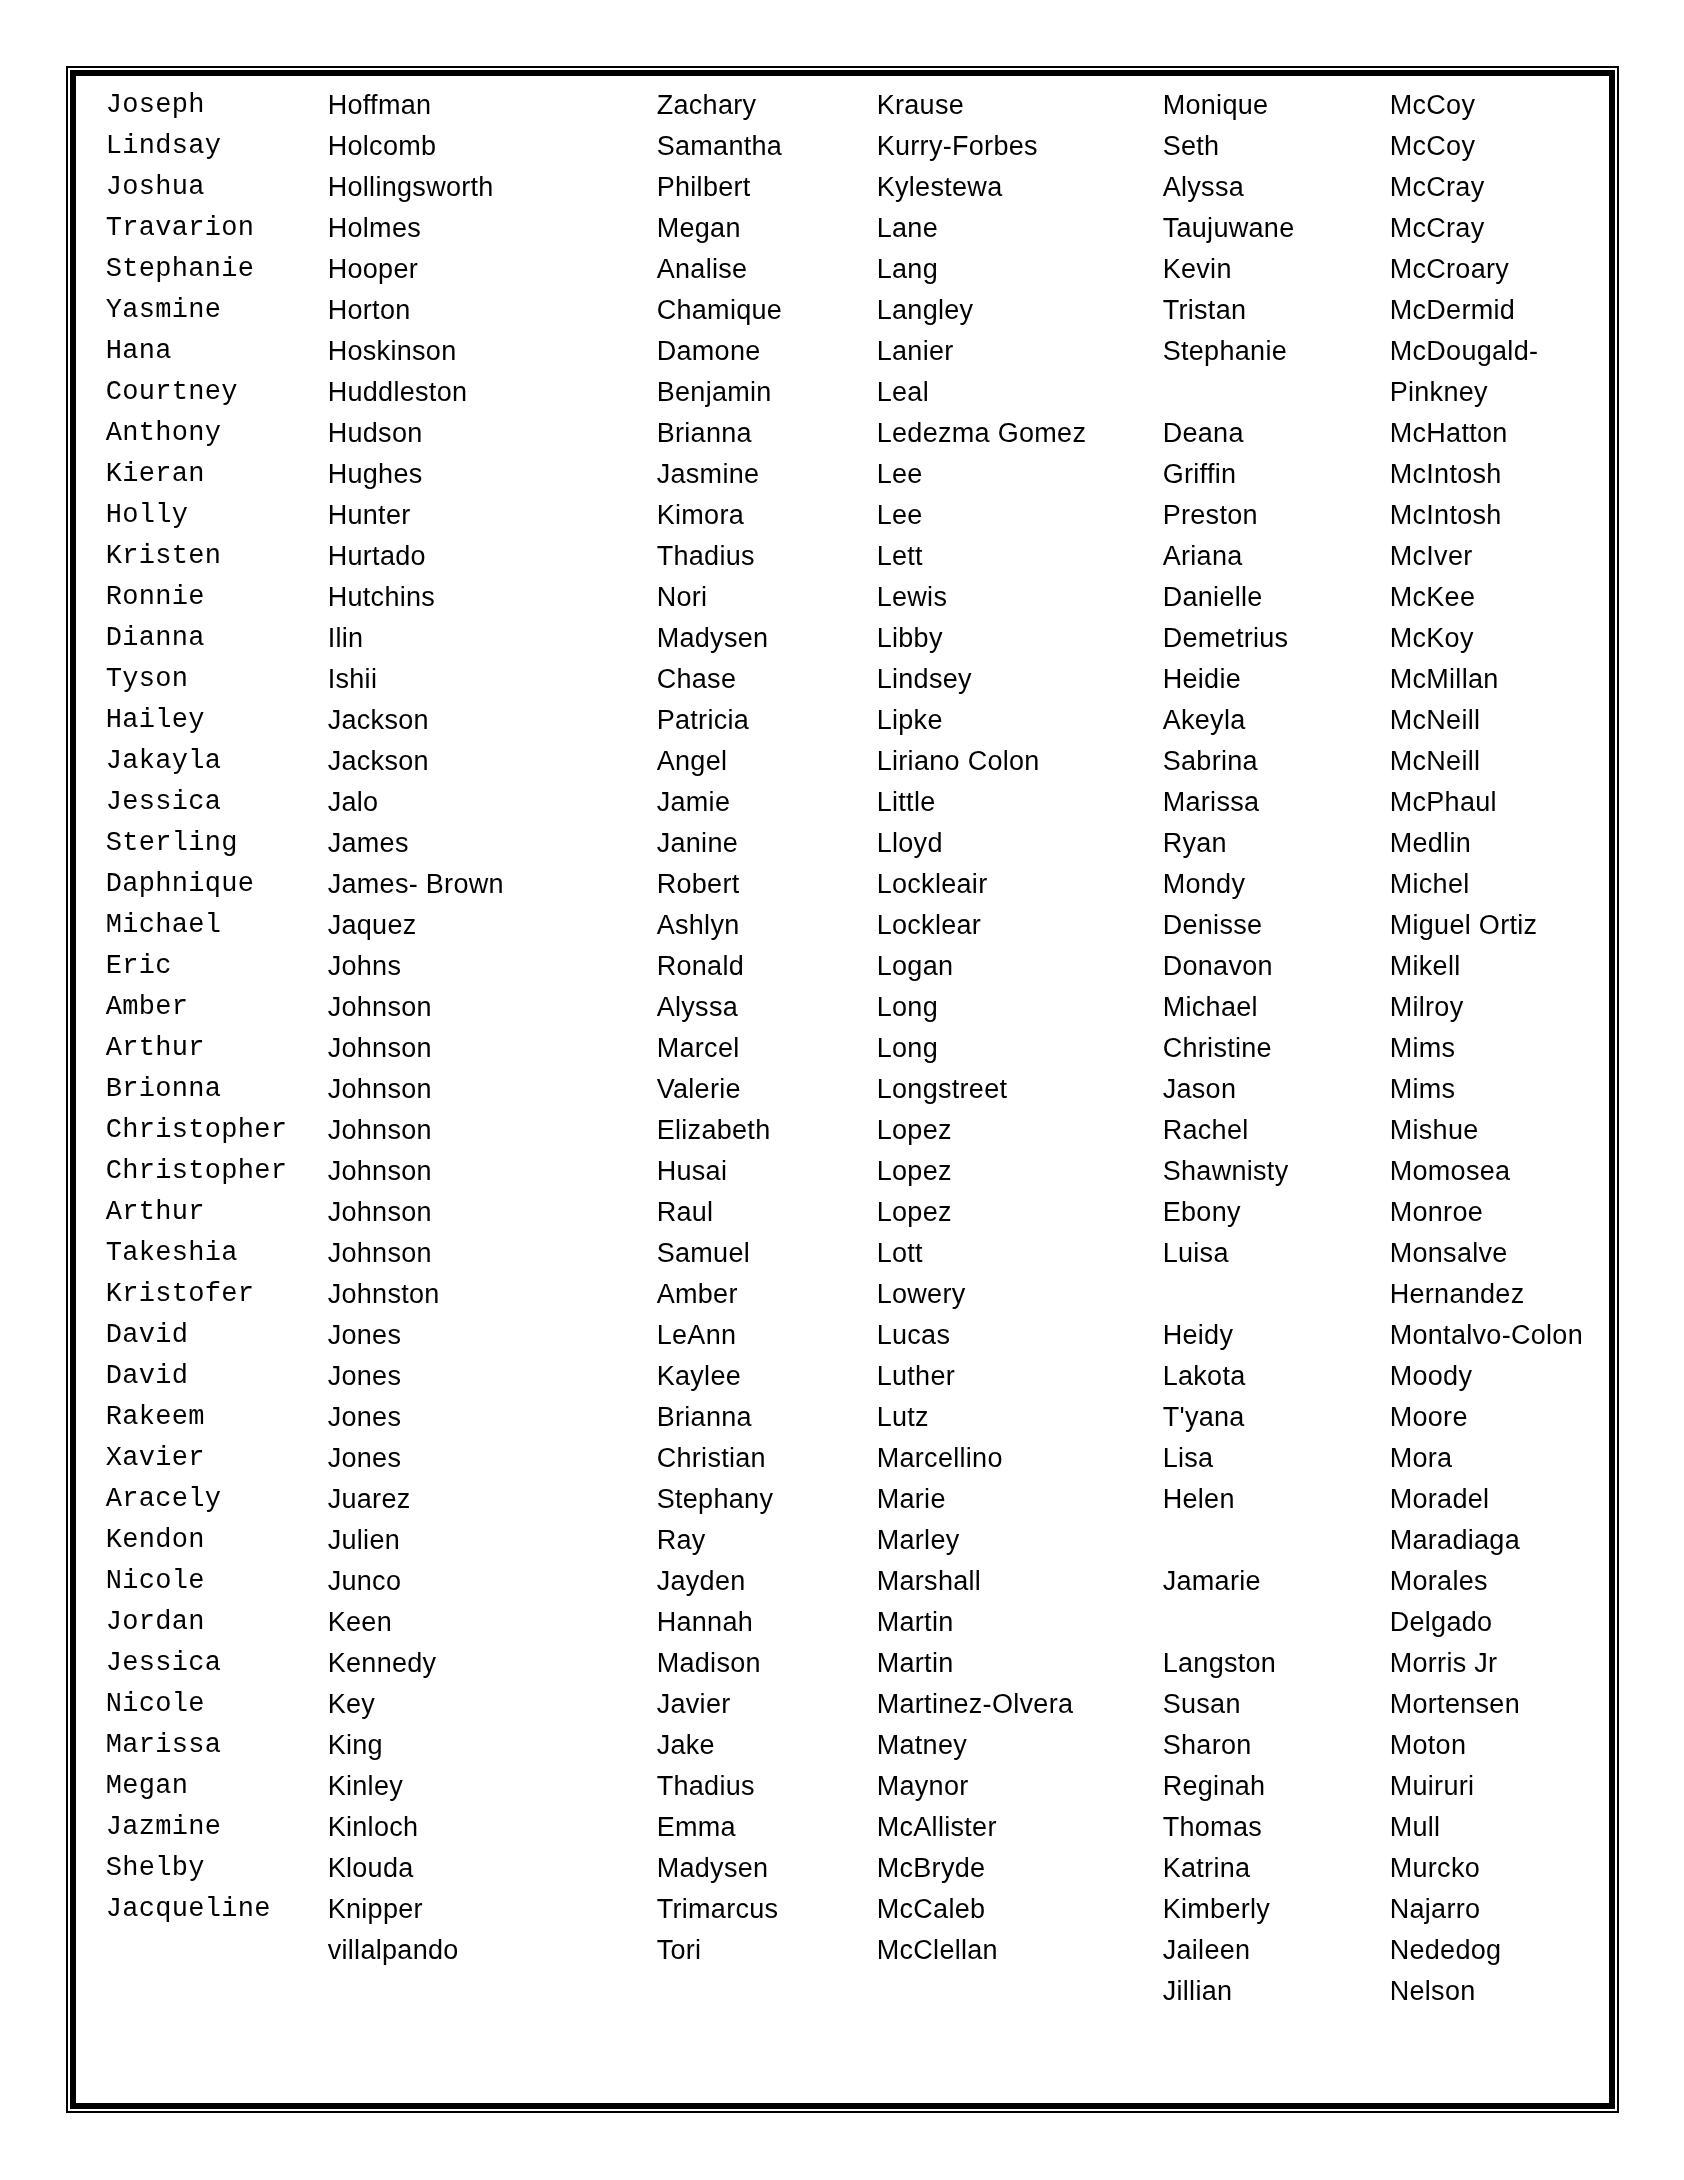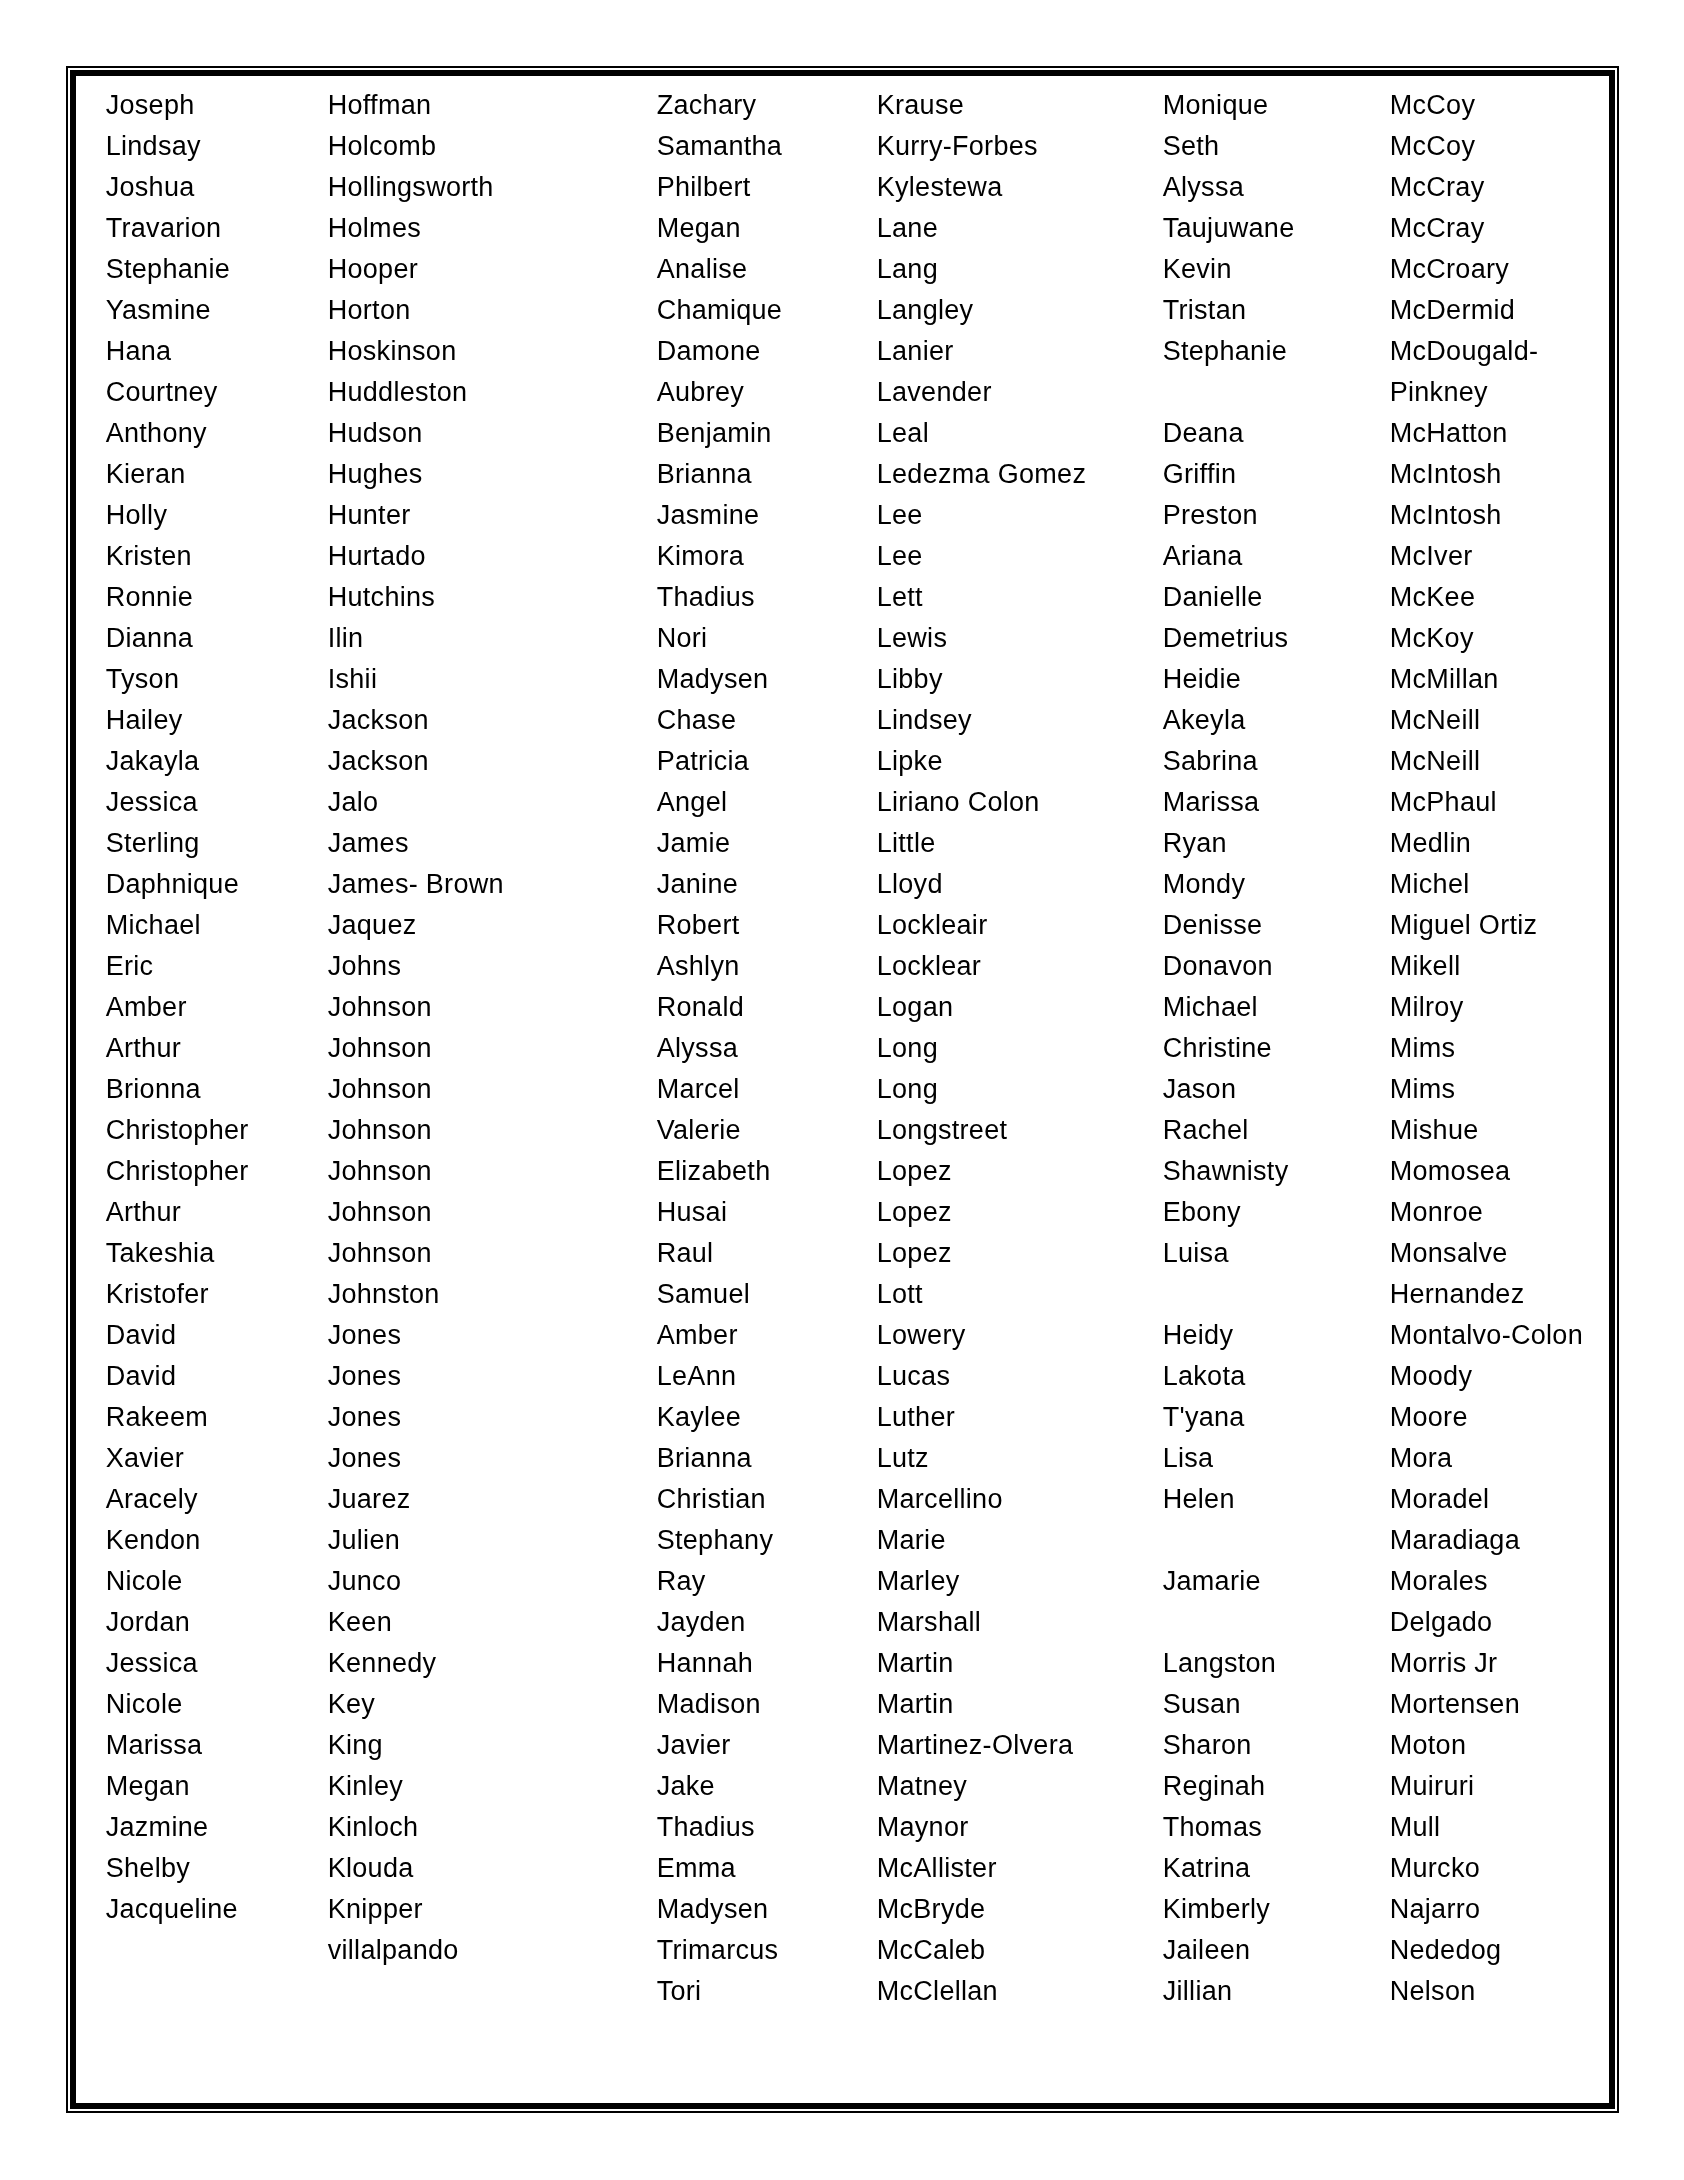--- a/index.html
+++ b/index.html
@@ -53,21 +53,21 @@
   .pair-2 { left: 561px;  width: 520px; }
   .pair-3 { left: 1087px; width: 443px; }
   .row {
     display: flex;
     height: 41px;
     line-height: 41px;
     font-size: 27px;
     letter-spacing: 0.3px;
     white-space: nowrap;
   }
-  .pair-1 .fn { width: 222px; flex: none; }
+  .pair-1 .fn { width: 222px; flex: none; font-family: Liberation Mono, monospace; }
   .pair-2 .fn { width: 220px; flex: none; margin-left: 20px; }
   .pair-3 .fn { width: 227px; flex: none; }
   .ln { flex: none; white-space: nowrap; }
 </style>
 </head>
 <body>
 
 <div class="sheet">
   <div class="frame-outer">
     <div class="frame-inner">
@@ -281,24 +281,20 @@
             </div>
             <div class="row">
               <span class="fn">Chamique</span>
               <span class="ln">Langley</span>
             </div>
             <div class="row">
               <span class="fn">Damone</span>
               <span class="ln">Lanier</span>
             </div>
             <div class="row">
-              <span class="fn">Aubrey</span>
-              <span class="ln">Lavender</span>
-            </div>
-            <div class="row">
               <span class="fn">Benjamin</span>
               <span class="ln">Leal</span>
             </div>
             <div class="row">
               <span class="fn">Brianna</span>
               <span class="ln">Ledezma Gomez</span>
             </div>
             <div class="row">
               <span class="fn">Jasmine</span>
               <span class="ln">Lee</span>

